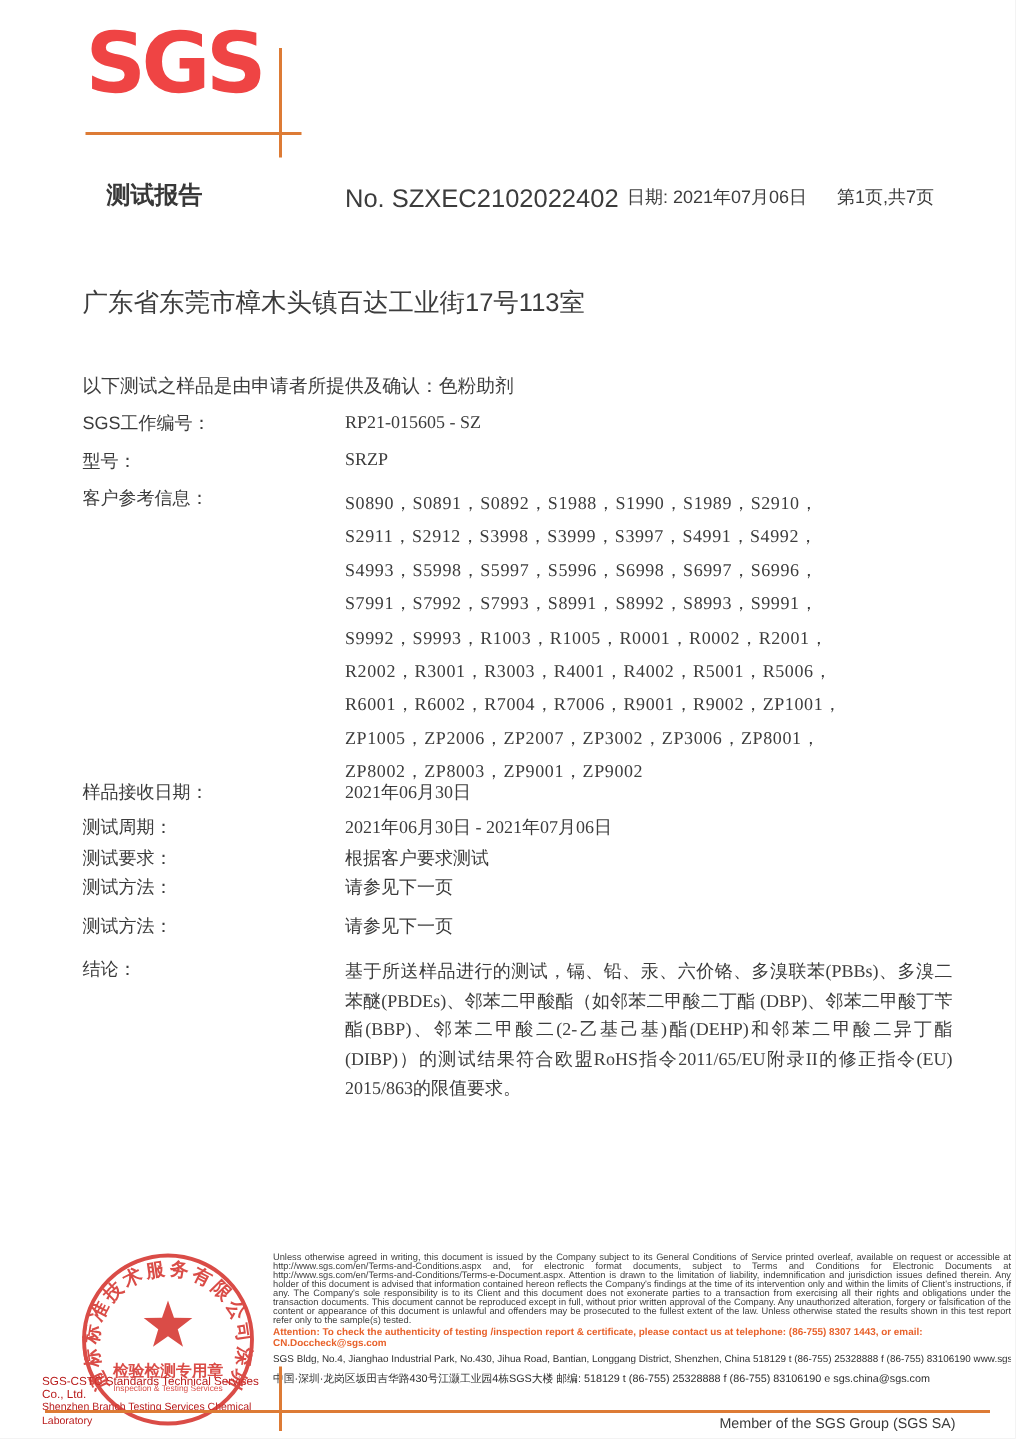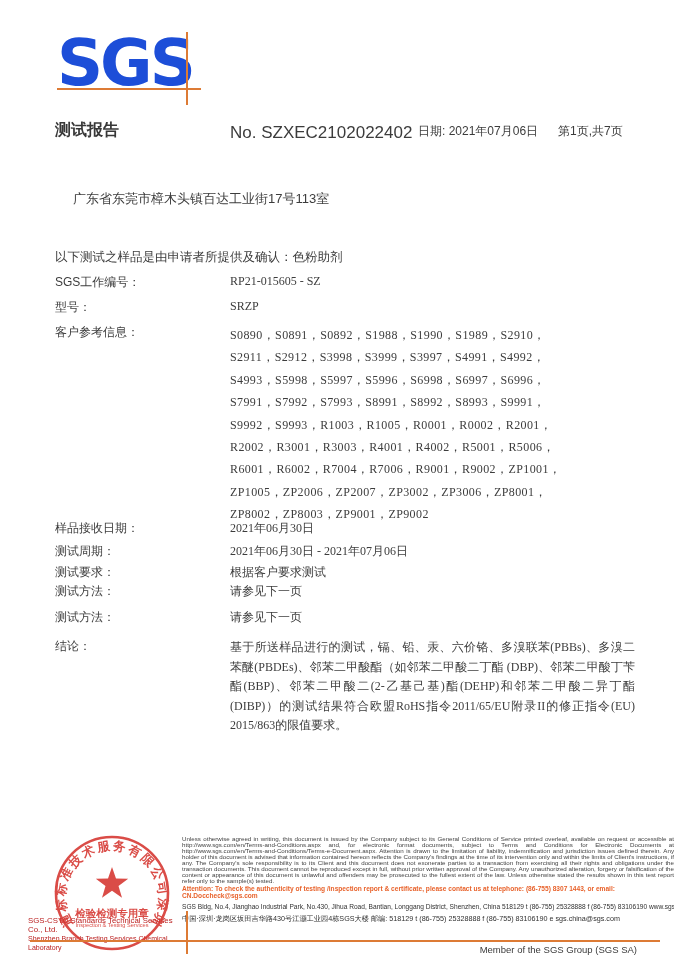--- a/index.html
+++ b/index.html
@@ -4,35 +4,35 @@
 <style>
   * { margin:0; padding:0; box-sizing:border-box; }
   html,body { background:#e9e9e9; }
   .page {
     position:relative; width:677px; height:959px; margin:0 auto;
     background:#ffffff; overflow:hidden;
     font-family:"Liberation Sans", sans-serif; color:#3c3c3c;
   }
   
   .logo-text{
-    position:absolute; left:57px; top:26px;
-    font-size:64px; font-weight:bold; letter-spacing:-3px; color:#1d4ed8;
+    position:absolute; left:57px; top:10px;
+    font-size:56px; font-weight:bold; letter-spacing:-3px; color:#ef4444;
     font-family:"DejaVu Sans", sans-serif;
   }
   .logo-hline{ position:absolute; left:57px; top:88px; width:144px; height:2px; background:#dd7b35; }
   .logo-vline{ position:absolute; left:186px; top:32px; width:2px; height:73px; background:#dd7b35; }
 
   .title-row{ position:absolute; left:55px; top:120px; width:590px; height:20px; }
-  .report-title{ position:absolute; left:0; top:0; font-size:16px; font-weight:bold; color:#383838; }
+  .report-title{ position:absolute; left:16px; top:0; font-size:16px; font-weight:bold; color:#383838; }
   .report-no{ position:absolute; left:175px; top:3px; font-size:17px; }
   .report-date{ position:absolute; left:363px; top:3px; font-size:12px; }
   .report-page{ position:absolute; left:503px; top:3px; font-size:12px; }
 
   .company{ position:absolute; left:55px; top:164px; font-size:12.5px; }
-  .address{ position:absolute; left:73px; top:190px; font-size:13px; }
+  .address{ position:absolute; left:55px; top:190px; font-size:17px; }
   .intro{ position:absolute; left:55px; top:249px; font-size:12.5px; }
 
   
   .frow{ position:absolute; left:55px; width:590px; font-size:12px; }
   .frow .lab{ display:inline-block; width:175px; vertical-align:top; }
   .frow .val{ display:inline-block; vertical-align:top; width:405px;font-family:Liberation Serif, serif; }
   .r-job{ top:274px; } .r-model{ top:299px; } .r-ref{ top:324px; }
   .r-recv{ top:520px; } .r-period{ top:543px; } .r-req{ top:564px; }
   .r-method{ top:583px; } .r-result{ top:609px; } .r-concl{ top:638px; }
   .ref-line{ line-height:22.4px; letter-spacing:0.4px; }

